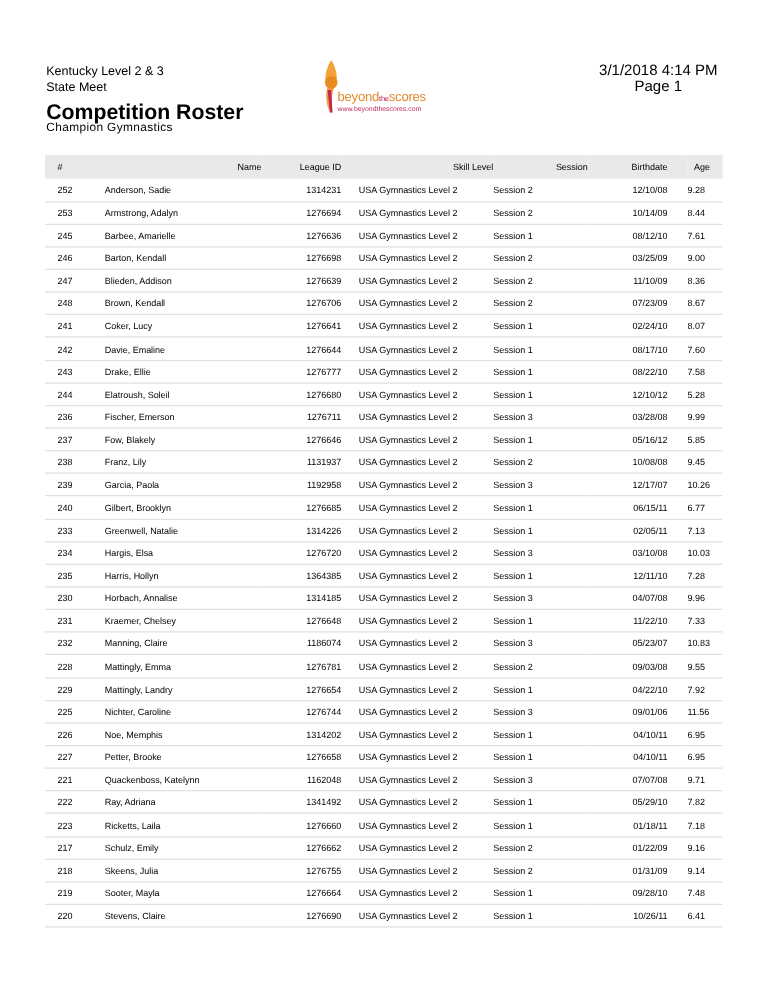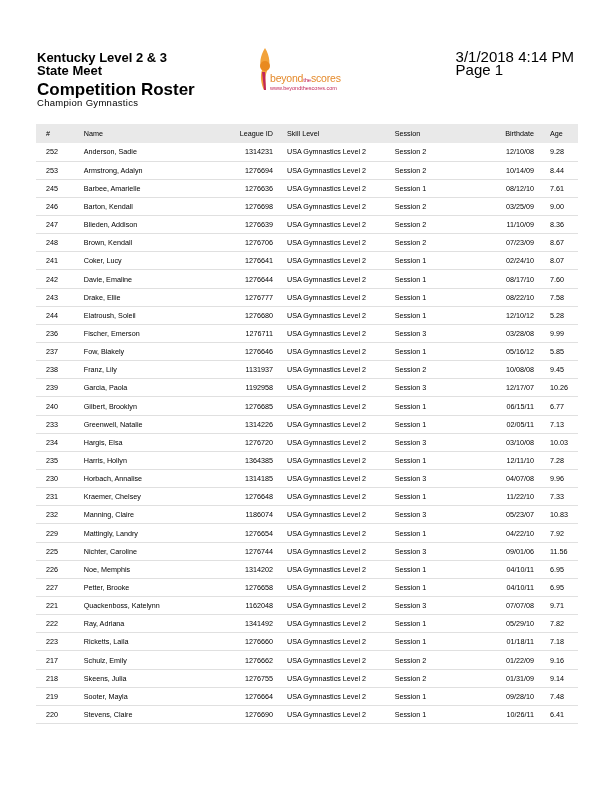--- a/index.html
+++ b/index.html
@@ -1,29 +1,29 @@
 <!DOCTYPE html>
 <html><head>
 <meta charset="utf-8">
 <style>
   html, body { margin:0; padding:0; background:#ffffff; }
   body { width:612px; height:792px; position:relative; overflow:hidden;
          font-family:"Liberation Sans", sans-serif; color:#000; }
-  .hdr-title { position:absolute; left:37px; top:51px; font-size:13px; font-weight:bold; line-height:13px; }
+  .hdr-title { position:absolute; left:37px; top:51px; font-size:10px; font-weight:normal; line-height:13px; }
   .hdr-sub { position:absolute; left:37px; top:80px; font-size:17px; font-weight:bold; }
   .hdr-club { position:absolute; left:37px; top:97px; font-size:9.5px; letter-spacing:0.3px; }
-  .hdr-right { position:absolute; right:38px; top:50px; text-align:left; font-size:15px; line-height:13px;margin-left:25px; }
+  .hdr-right { position:absolute; right:38px; top:50px; text-align:center; font-size:12px; line-height:13px;margin-left:25px; }
   .logo { position:absolute; left:256px; top:44px; width:104px; height:56px; }
   .logo-text { position:absolute; left:14px; top:28px; font-size:10.5px; color:#e58a2b; letter-spacing:-0.2px; white-space:nowrap; }
   .logo-text .the { font-size:6px; color:#c2275a; }
   .logo-url { position:absolute; left:14px; top:41px; font-size:5.5px; color:#c2275a; white-space:nowrap; }
   .logo-fig { position:absolute; left:0; top:2px; width:18px; height:46px; }
   table { position:absolute; left:36px; top:124px; width:542px; border-collapse:collapse; font-size:7.2px; }
   thead tr { background:#e9e9e9; height:19px; }
-  th { font-weight:normal; text-align:left; padding:0; }
+  th { font-weight:normal; text-align:right; padding:0; }
   tbody tr { height:18.15px; border-bottom:1px solid #e0e0e0; }
   td { padding:0; white-space:nowrap; }
   .c-num { width:38px; text-align:left; padding-left:10px; }
   .c-name { width:126px; }
   .c-lid { width:64px; text-align:right; padding-right:0;margin-top:36px; }
   .c-skill { width:108px; padding-left:14px; }
   .c-sess { width:76px; }
   .c-bd { width:64px; text-align:right; padding-right:16px; }
   .c-age { padding-right:10px; }
 </style>
@@ -248,20 +248,29 @@
       <tr>
         <td class="c-num">232</td>
         <td class="c-name">Manning, Claire</td>
         <td class="c-lid">1186074</td>
         <td class="c-skill">USA Gymnastics Level 2</td>
         <td class="c-sess">Session 3</td>
         <td class="c-bd">05/23/07</td>
         <td class="c-age">10.83</td>
       </tr>
       <tr>
+        <td class="c-num">228</td>
+        <td class="c-name">Mattingly, Emma</td>
+        <td class="c-lid">1276781</td>
+        <td class="c-skill">USA Gymnastics Level 2</td>
+        <td class="c-sess">Session 2</td>
+        <td class="c-bd">09/03/08</td>
+        <td class="c-age">9.55</td>
+      </tr>
+      <tr>
         <td class="c-num">229</td>
         <td class="c-name">Mattingly, Landry</td>
         <td class="c-lid">1276654</td>
         <td class="c-skill">USA Gymnastics Level 2</td>
         <td class="c-sess">Session 1</td>
         <td class="c-bd">04/22/10</td>
         <td class="c-age">7.92</td>
       </tr>
       <tr>
         <td class="c-num">225</td>

